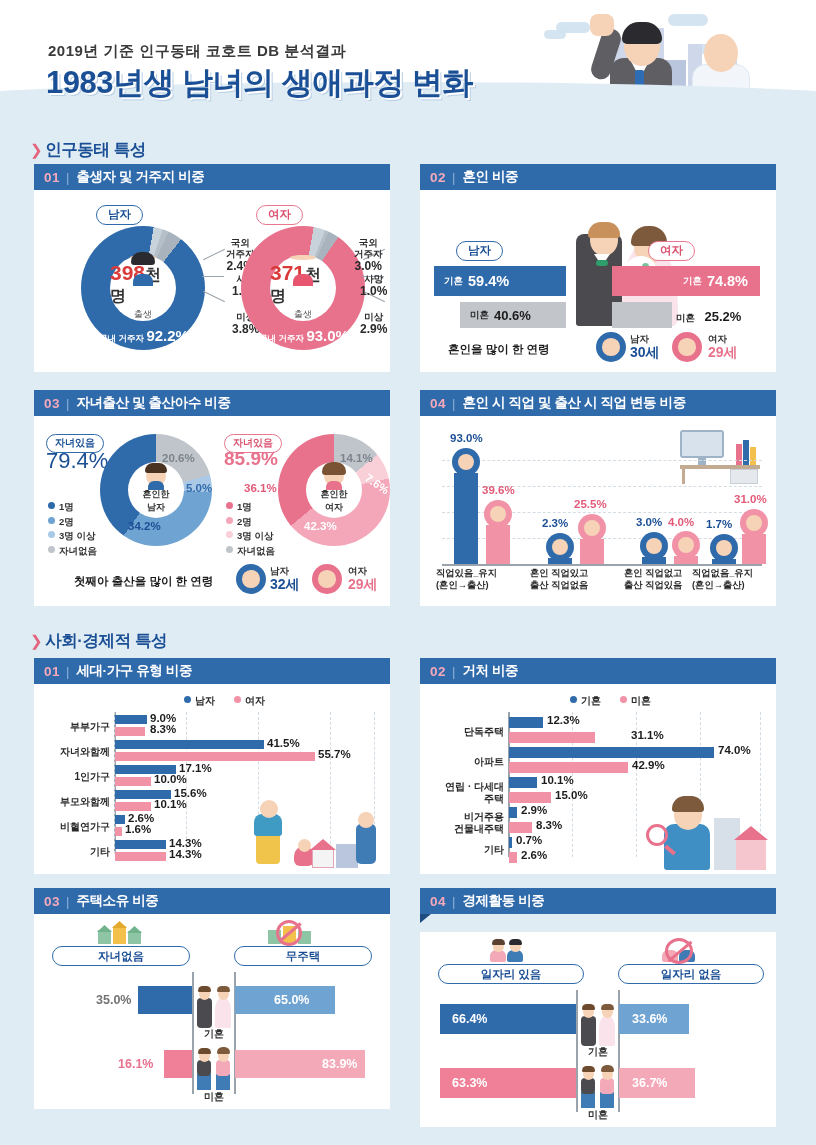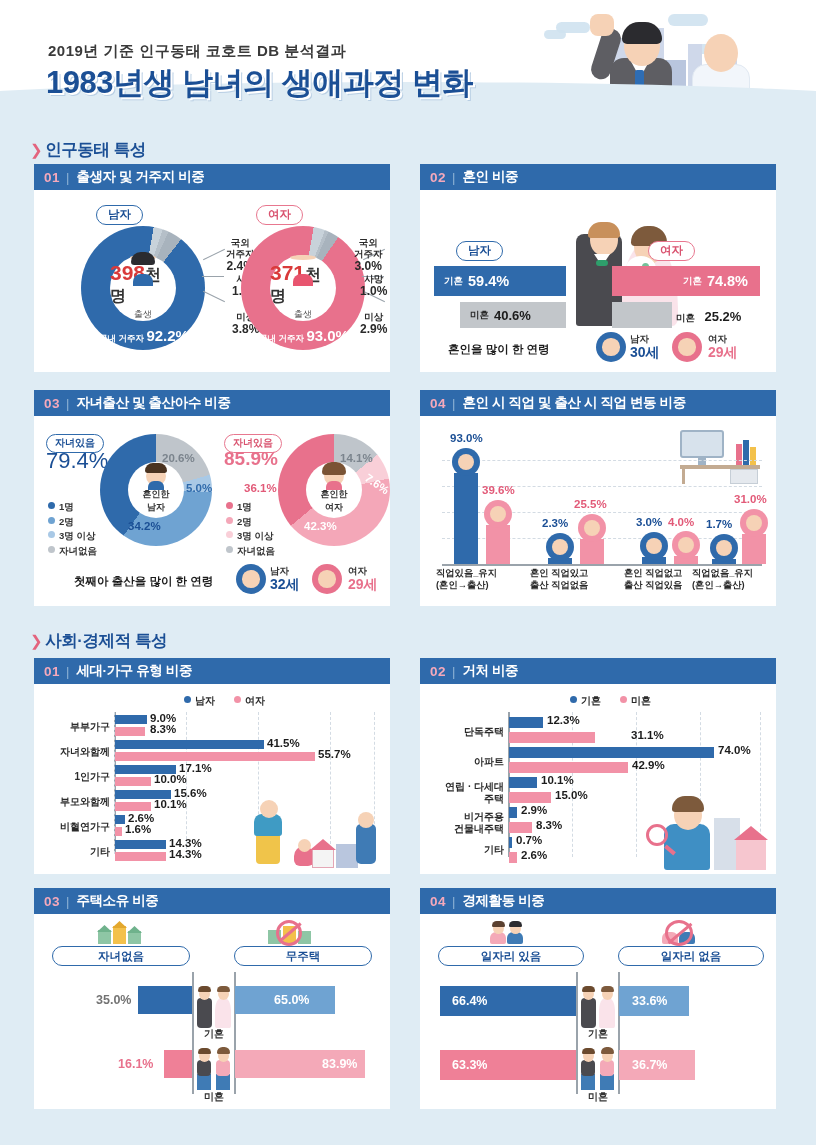--- a/index.html
+++ b/index.html
@@ -696,21 +696,21 @@
       <div class="sp-cat" style="left:158px;top:176px;width:44px;">미혼</div>
     </div>
   </div>
 
   <div class="card" style="left:420px; top:888px; width:356px;">
     <div class="card-head">
       <span class="card-no">04</span>
       <span class="card-div">|</span>
       <span class="card-name">경제활동 비중</span>
     </div>
-    <div class="card-body" style="height:195px;">
+    <div class="card-body" style="height:195px;margin-top:18px;">
       <div style="position:absolute;left:70px;top:10px;width:36px;height:20px;">
         <div style="position:absolute;left:0;bottom:0;width:16px;height:12px;background:#f4a9b8;border-radius:6px 6px 2px 2px;"></div>
         <div style="position:absolute;left:3px;bottom:10px;width:11px;height:11px;background:#f6d2b6;border-radius:50%;"></div>
         <div style="position:absolute;left:2px;bottom:17px;width:13px;height:6px;background:#5b4130;border-radius:7px 7px 2px 2px;"></div>
         <div style="position:absolute;left:17px;bottom:0;width:16px;height:12px;background:#3f7bb5;border-radius:6px 6px 2px 2px;"></div>
         <div style="position:absolute;left:20px;bottom:10px;width:11px;height:11px;background:#f6d2b6;border-radius:50%;"></div>
         <div style="position:absolute;left:19px;bottom:17px;width:13px;height:6px;background:#2b2b2f;border-radius:7px 7px 2px 2px;"></div>
       </div>
       <div style="position:absolute;left:242px;top:10px;width:36px;height:20px;">
         <div style="position:absolute;left:0;bottom:0;width:16px;height:12px;background:#f4a9b8;border-radius:6px 6px 2px 2px;"></div>

